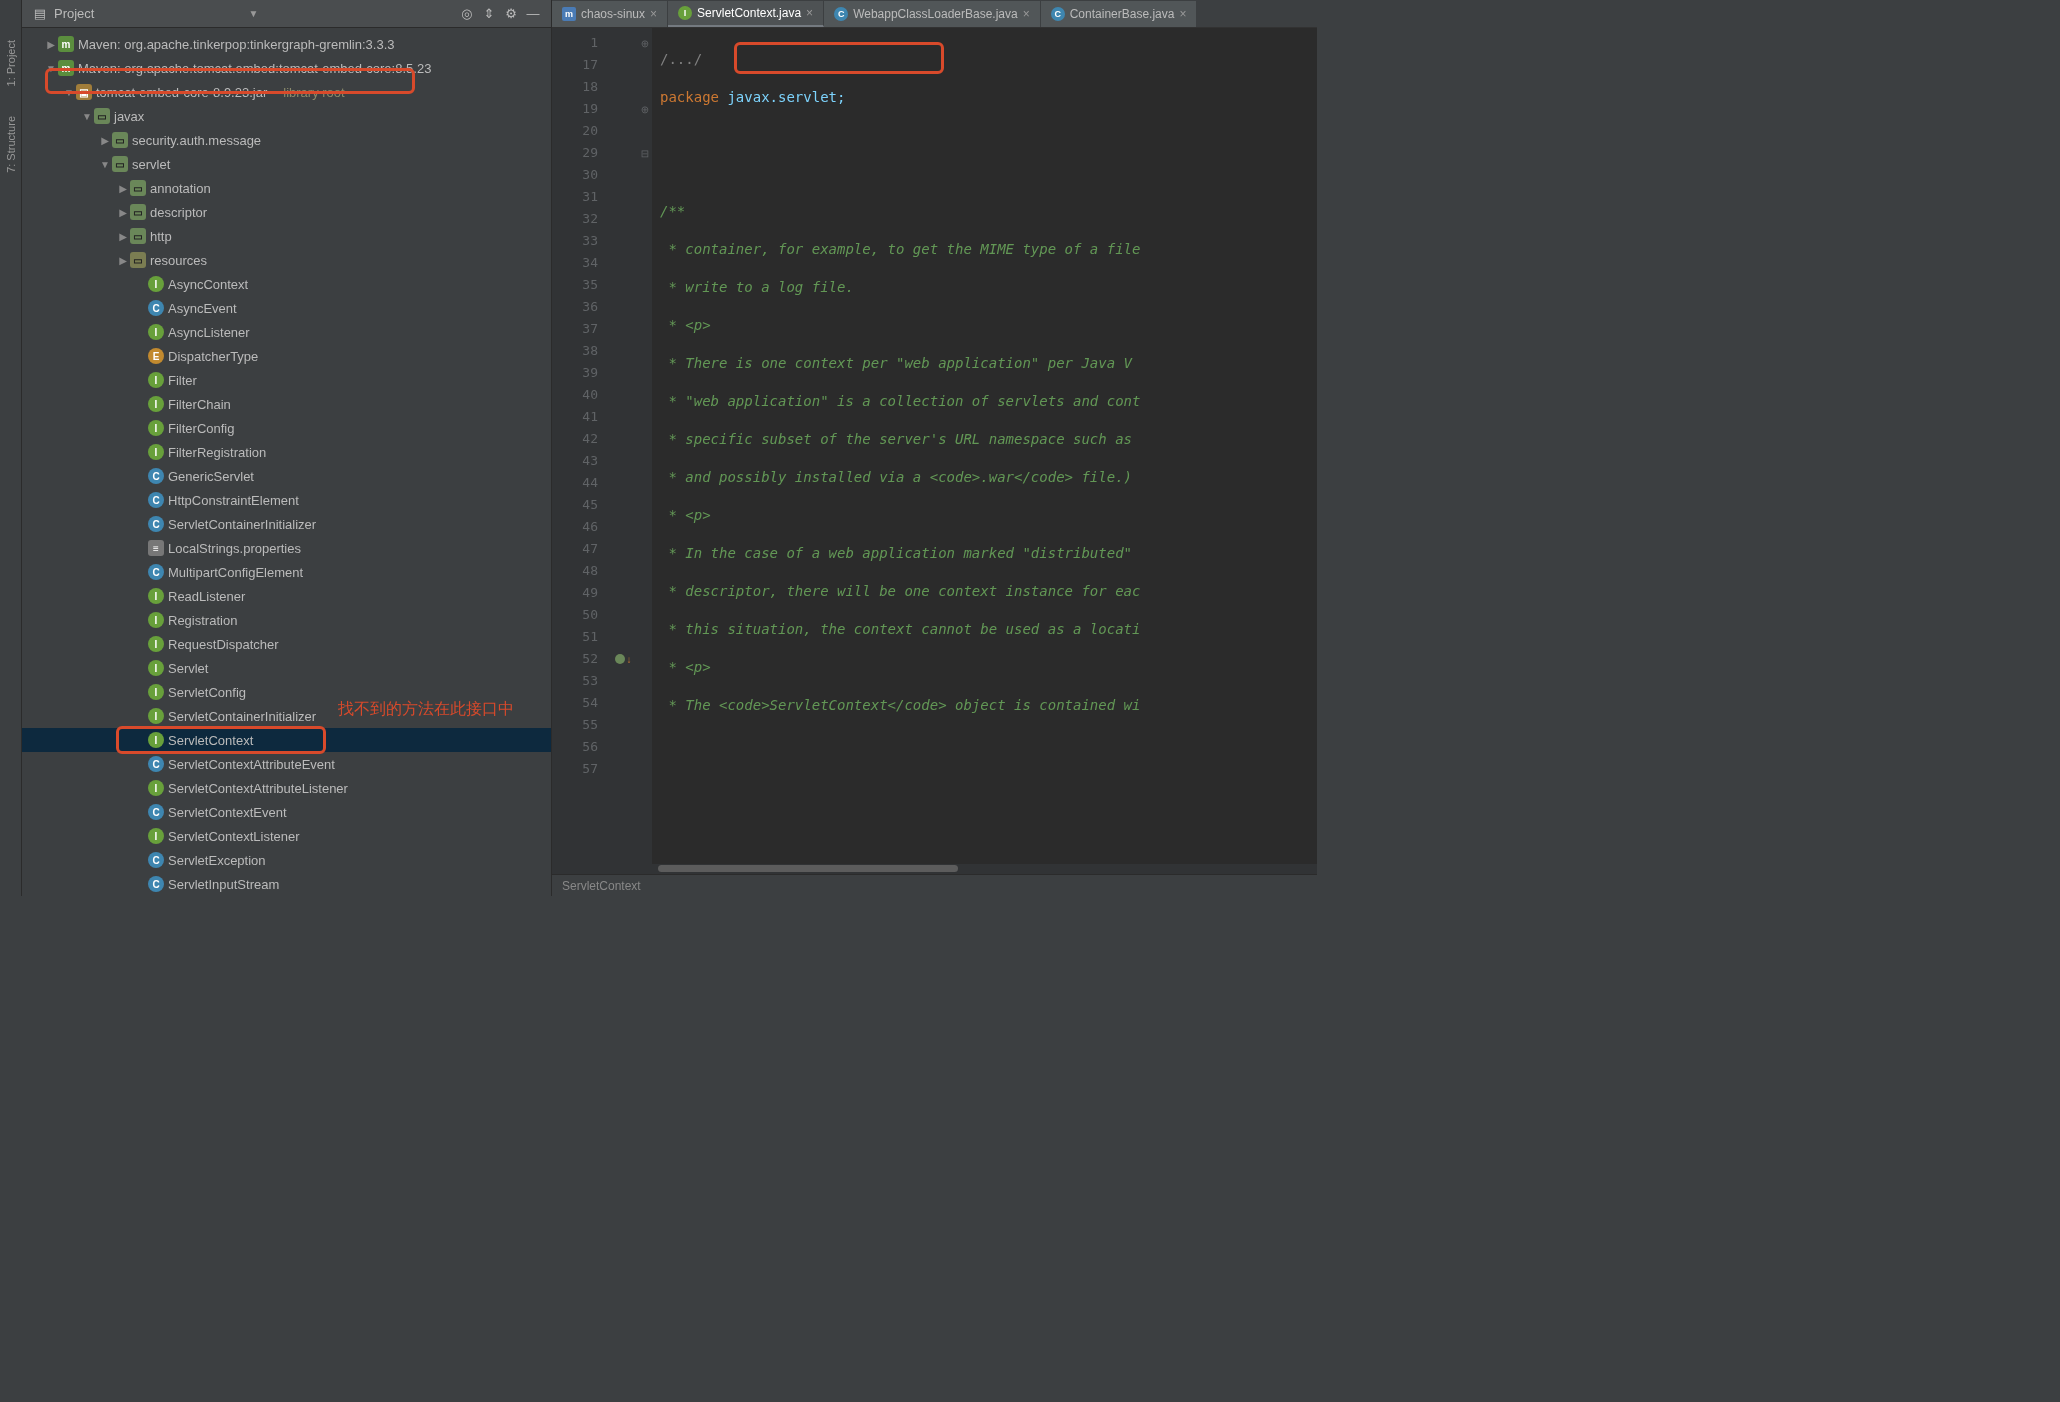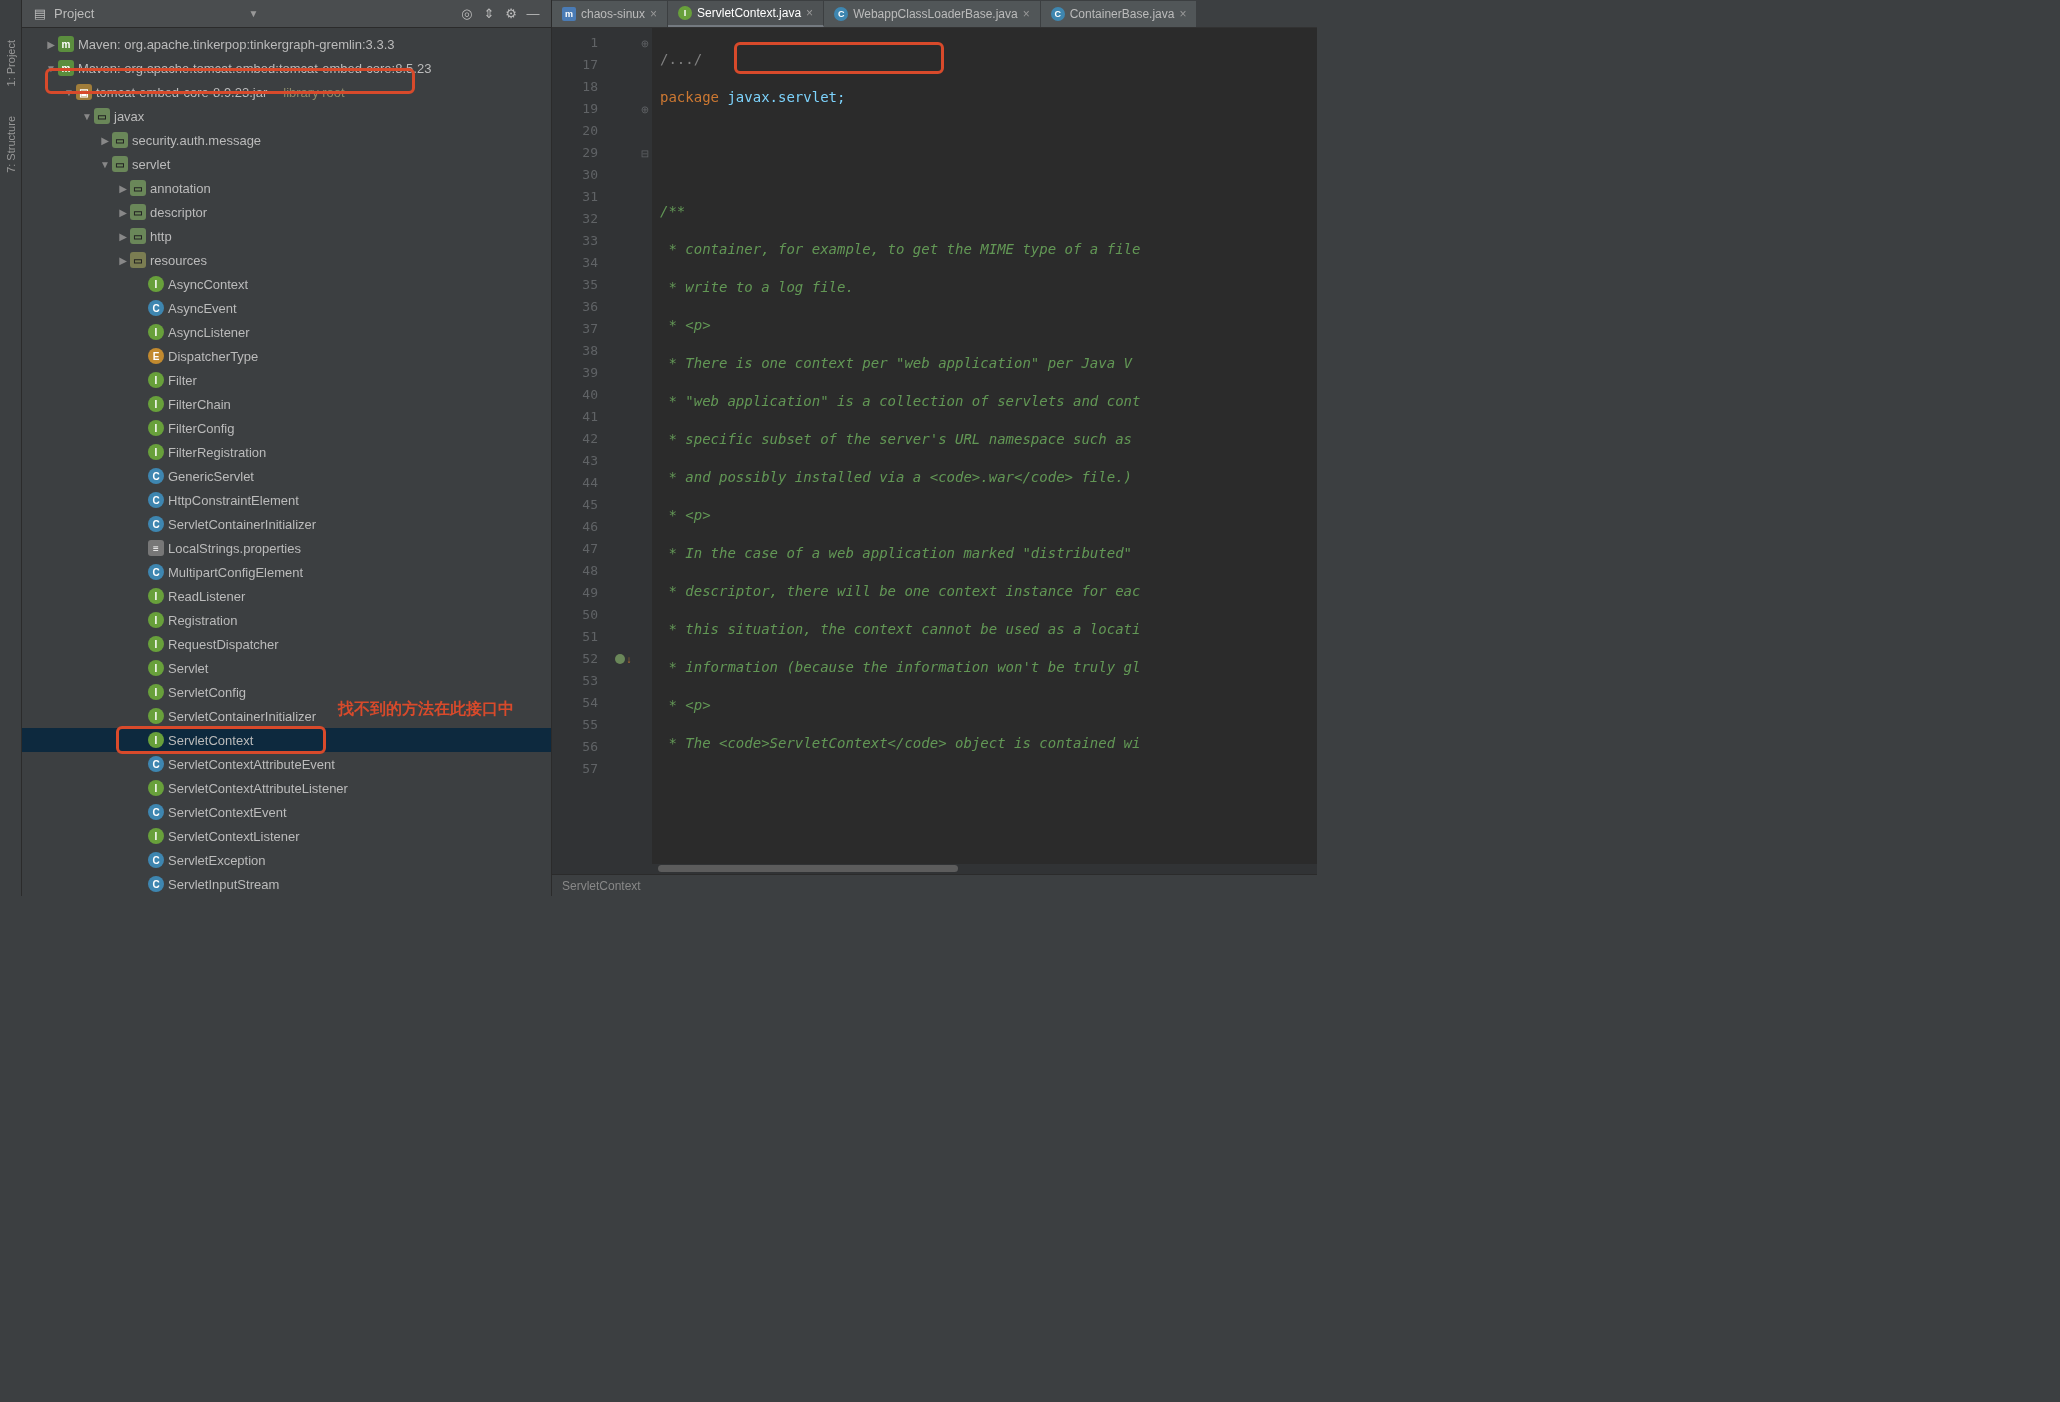--- a/index.html
+++ b/index.html
@@ -114,21 +114,20 @@
   position: absolute;
   border: 3px solid #d84a2b;
   border-radius: 6px;
   pointer-events: none;
 }
 .red-text {
   position: absolute;
   color: #d84a2b;
   font-size: 16px;
   pointer-events: none;
-  font-weight: bold;
 }
 .editor-area {
   flex: 1;
   display: flex;
   flex-direction: column;
   background: #2b2b2b;
   min-width: 0;
 }
 .editor-tabs {
   height: 28px;
@@ -579,21 +578,20 @@
 <div class="code-line"><span class="c-cmt"> * write to a log file.</span></div>
 <div class="code-line"><span class="c-cmt"> * &lt;p&gt;</span></div>
 <div class="code-line"><span class="c-cmt"> * There is one context per "web application" per Java V</span></div>
 <div class="code-line"><span class="c-cmt"> * "web application" is a collection of servlets and cont</span></div>
 <div class="code-line"><span class="c-cmt"> * specific subset of the server's URL namespace such as </span></div>
 <div class="code-line"><span class="c-cmt"> * and possibly installed via a &lt;code&gt;.war&lt;/code&gt; file.)</span></div>
 <div class="code-line"><span class="c-cmt"> * &lt;p&gt;</span></div>
 <div class="code-line"><span class="c-cmt"> * In the case of a web application marked "distributed" </span></div>
 <div class="code-line"><span class="c-cmt"> * descriptor, there will be one context instance for eac</span></div>
 <div class="code-line"><span class="c-cmt"> * this situation, the context cannot be used as a locati</span></div>
-<div class="code-line"><span class="c-cmt"> * information (because the information won't be truly gl</span></div>
 <div class="code-line"><span class="c-cmt"> * &lt;p&gt;</span></div>
 <div class="code-line"><span class="c-cmt"> * The &lt;code&gt;ServletContext&lt;/code&gt; object is contained wi</span></div>
 
 
 
 
 
 
 
 

